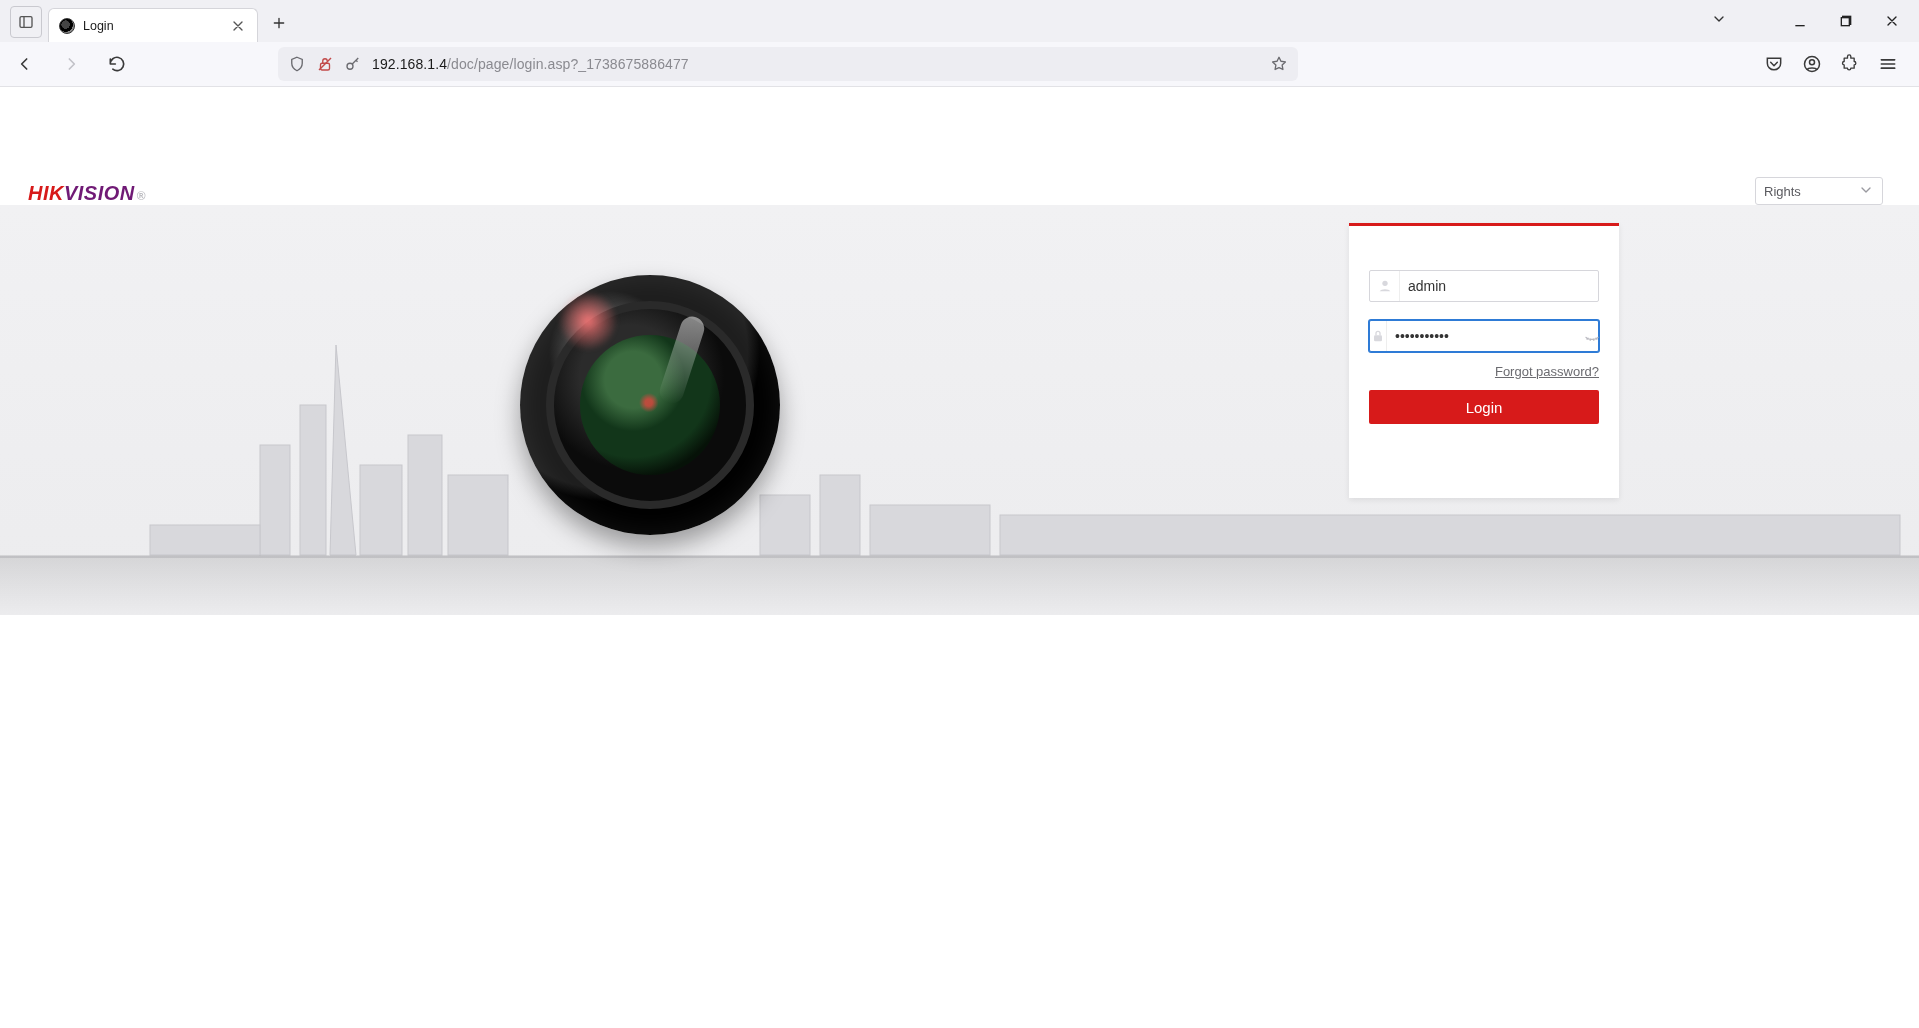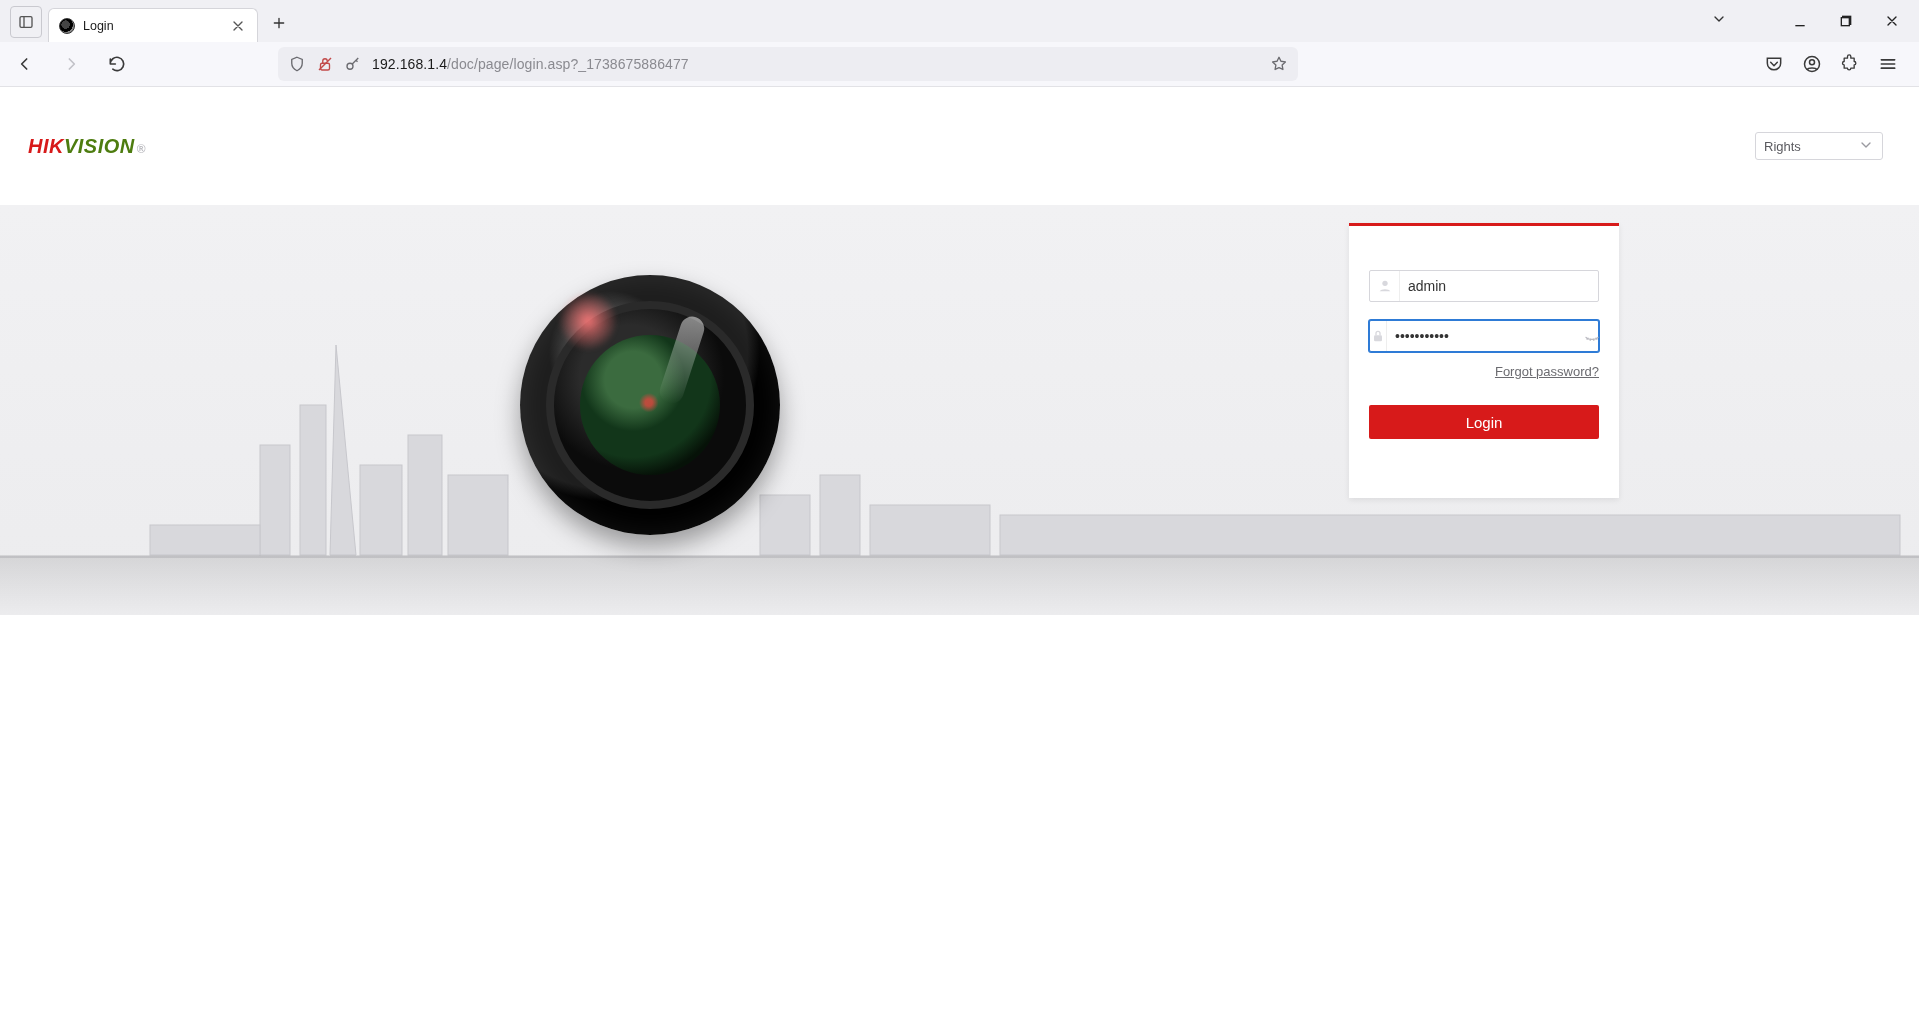--- a/index.html
+++ b/index.html
@@ -26,24 +26,24 @@
   .addr-bar .ic { width:18px; height:18px; display:flex; align-items:center; justify-content:center; color:#6b6b70;}
   .addr-text { font-size:14px; letter-spacing:.1px; }
   .addr-text .host { color:#1b1b1b; }
   .addr-text .path { color:#8a8a90; }
   .addr-right { margin-left:auto; display:flex; align-items:center; gap:10px; }
   .right-icons { margin-left:auto; display:flex; align-items:center; gap:4px; padding-right:6px; }
   .right-icons .ic { width:34px; height:34px; display:flex; align-items:center; justify-content:center; color:#3a3a3a; }
 
   
   .page { width:100%; background:#fff; }
-  .topbar { height:118px; display:flex; align-items:center; justify-content:space-between; padding:0 36px 0 28px; }
+  .topbar { height:118px; display:flex; align-items:flex-end; justify-content:space-between; padding:0 36px 0 28px; }
   .logo { display:flex; align-items:baseline; font-weight:800; font-size:20px; letter-spacing:.5px; }
   .logo .hik { color:#d71a1a; font-style:italic; }
-  .logo .vision { color:#4d7c0f; font-style:italic; }
+  .logo .vision { color:#701a75; font-style:italic; }
   .logo .r { color:#bdbdc2; font-size:12px; margin-left:2px; vertical-align:super; }
   .lang { width:128px; height:28px; border:1px solid #d6d6db; border-radius:3px; display:flex; align-items:center; justify-content:space-between; padding:0 8px; font-size:13px; color:#5a5a5f; background:#fff; }
   .lang .chev { color:#9a9aa0; }
 
   .hero { position:relative; height:410px; background:linear-gradient(#f1f1f3,#ececee); overflow:hidden; }
 
   
   .city { position:absolute; left:0; right:0; bottom:40px; height:250px; }
   .city svg { width:100%; height:100%; display:block; }
   .ground-reflection { position:absolute; left:0; right:0; bottom:0; height:60px; background:linear-gradient(to bottom, rgba(0,0,0,.10), rgba(0,0,0,0)); }
@@ -56,21 +56,21 @@
   .lens .glass::after{ content:""; position:absolute; inset:58px; border-radius:50%; background:radial-gradient(circle at 45% 40%, rgba(255,60,60,.65) 0 18%, rgba(0,0,0,0) 50%);}
   .lens .flare { position:absolute; left:38px; top:16px; width:60px; height:60px; border-radius:50%; background:radial-gradient(circle, rgba(255,120,120,.9), rgba(255,120,120,0) 70%); filter:blur(2px);}
   .lens .shine { position:absolute; left:150px; top:40px; width:24px; height:90px; background:linear-gradient(180deg, rgba(255,255,255,.5), rgba(255,255,255,0)); border-radius:12px; transform:rotate(18deg);}
 
   .login-card { position:absolute; right:300px; top:18px; width:270px; height:275px; background:#fff; border-top:3px solid #d71a1a; box-shadow:0 2px 6px rgba(0,0,0,.08); padding:44px 20px 24px; }
   .field { display:flex; align-items:center; height:32px; border:1px solid #d6d6db; border-radius:2px; margin-bottom:18px; background:#fff; }
   .field.focused { border:1px solid #2e7bd6; box-shadow:0 0 0 1px #2e7bd6; }
   .field .ficon { width:30px; height:100%; display:flex; align-items:center; justify-content:center; color:#c6c6cc; border-right:1px solid #eee; }
   .field input { flex:1; height:100%; border:none; outline:none; font-size:14px; padding:0 8px; color:#333; background:transparent; }
   .field .eye { width:30px; display:flex; align-items:center; justify-content:center; color:#b9b9c0; }
-  .forgot { text-align:right; font-size:13px; margin-top:-6px; margin-bottom:26px; }
+  .forgot { text-align:right; font-size:13px; margin-top:-6px; margin-bottom:11px; }
   .forgot a { color:#6b6b70; text-decoration:underline; }
   .login-btn { width:100%; height:34px; background:#d71a1a; color:#fff; border:none; border-radius:2px; font-size:15px; cursor:pointer; }
 
   .footer { text-align:center; font-size:13px; color:#9a9aa0; padding:26px 0; }
 
   
   svg.ic { width:16px; height:16px; }
   svg.ic20 { width:20px; height:20px; }
 </style>
 </head>

